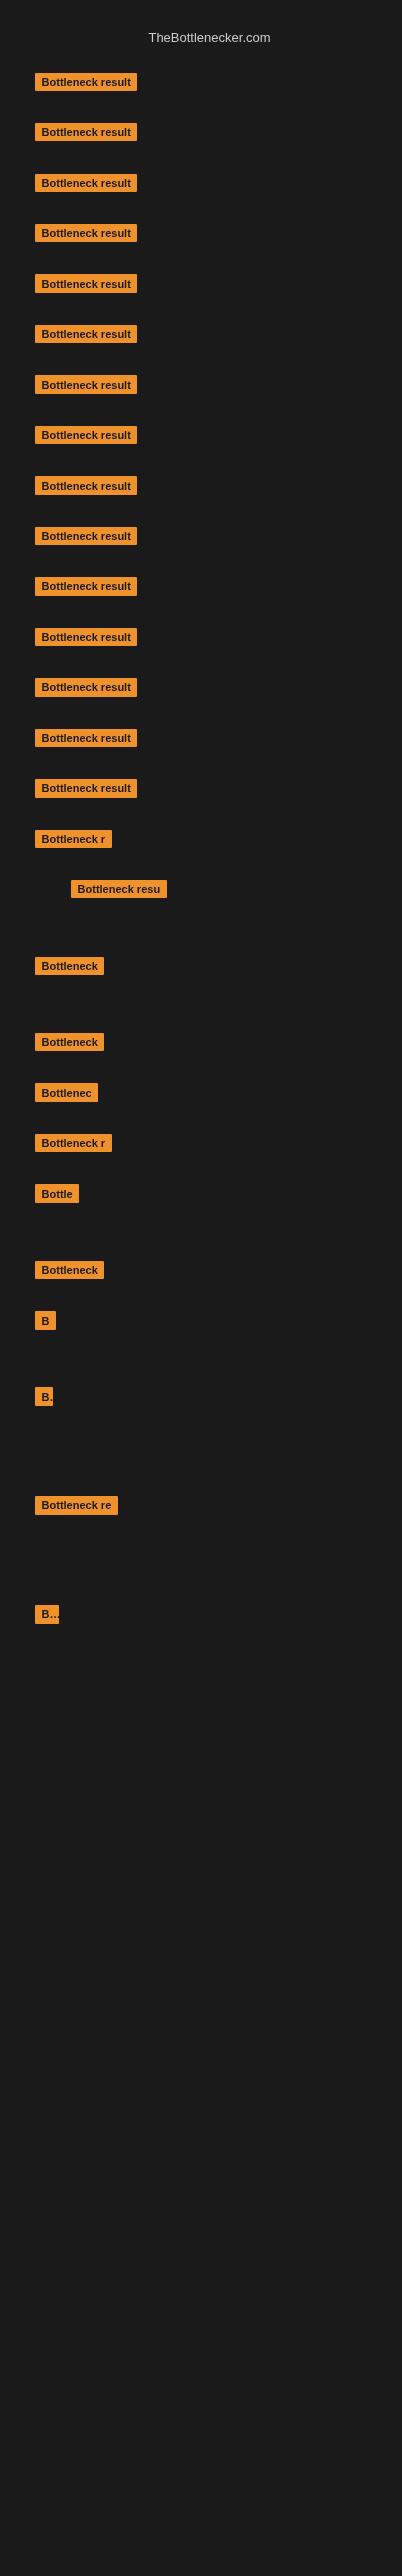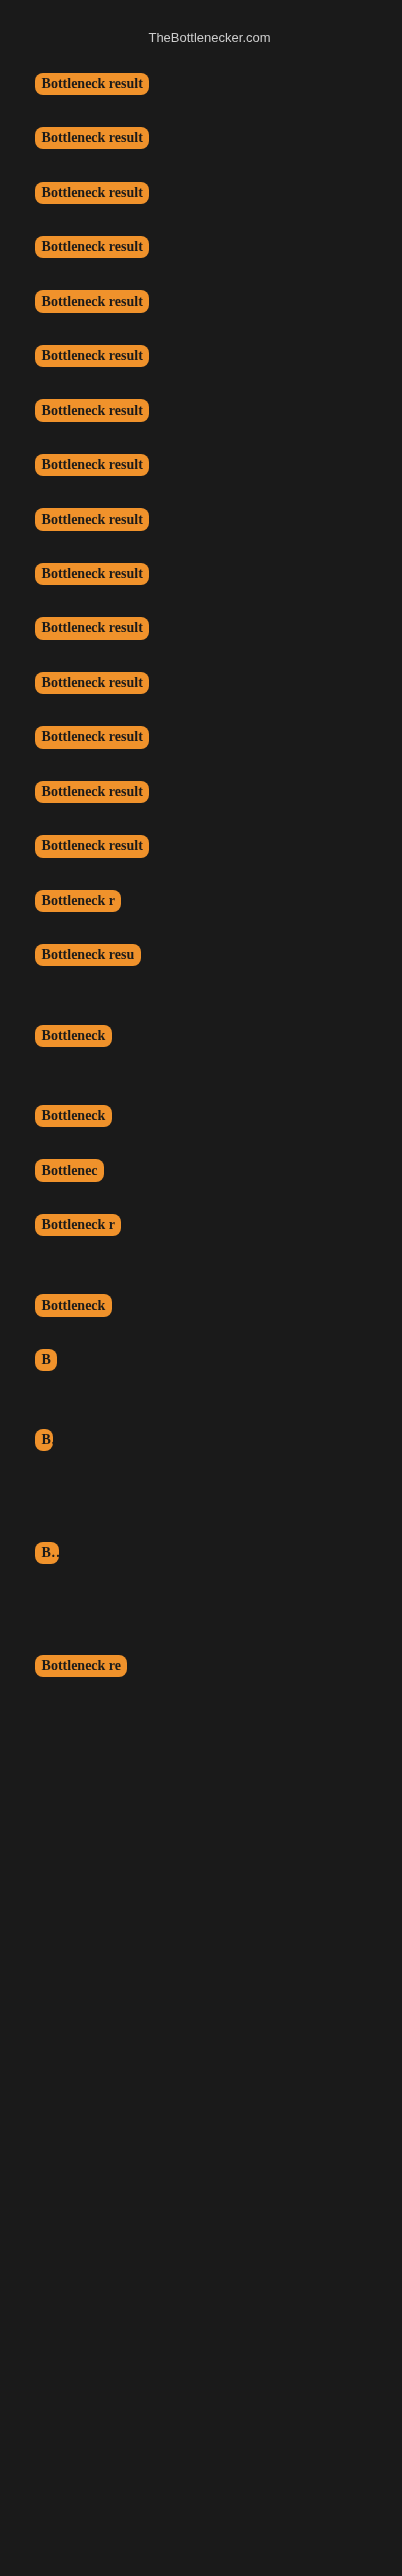--- a/index.html
+++ b/index.html
@@ -26,49 +26,48 @@
 
     .bottleneck-item {
       display: flex;
       align-items: center;
       padding: 4.8px 3.2px;
     }
 
     .bottleneck-badge {
       background-color: #f0922b;
       color: #1a1a1a;
-      font-size: 14px;
+      font-size: 11px;
       font-weight: bold;
       padding: 3.2px 6.4px;
-      border-radius: 8px;
+      border-radius: 1px;
       white-space: nowrap;
       overflow: hidden;
       text-overflow: ellipsis;
       display: inline-block;
-      font-family: Liberation Serif, serif;
     }
 
     
     .row-1 { margin-top: 8px; }
     .row-2 { margin-top: 22.5px; }
     .row-3 { margin-top: 22.5px; }
     .row-4 { margin-top: 22.5px; }
     .row-5 { margin-top: 22.5px; }
     .row-6 { margin-top: 22.5px; }
     .row-7 { margin-top: 22.5px; }
     .row-8 { margin-top: 22.5px; }
     .row-9 { margin-top: 22.5px; }
     .row-10 { margin-top: 22.5px; }
     .row-11 { margin-top: 22.5px; }
     .row-12 { margin-top: 22.5px; }
     .row-13 { margin-top: 22.5px; }
     .row-14 { margin-top: 22.5px; }
     .row-15 { margin-top: 22.5px; }
     .row-16 { margin-top: 22.5px; }
-    .row-17 { margin-top: 22.5px; }
+    .row-17 { margin-top: 22.5px; margin-left: 36px; }
     .row-18 { margin-top: 22.5px; }
     .row-19 { margin-top: 22.5px; }
     .row-20 { margin-top: 22.5px; }
     .row-21 { margin-top: 22.5px; }
     .row-22 { margin-top: 22.5px; }
     .row-23 { margin-top: 22.5px; }
     .row-24 { margin-top: 22.5px; }
     .row-25 { margin-top: 22.5px; }
     .row-26 { margin-top: 48px; }
     .row-27 { margin-top: 81px; }
@@ -150,30 +149,33 @@
       </div>
       <div class="bottleneck-item row-20">
         <span class="bottleneck-badge w-65">Bottleneck</span>
       </div>
       <div class="bottleneck-item row-21">
         <span class="bottleneck-badge w-60">Bottlenec</span>
       </div>
       <div class="bottleneck-item row-22">
         <span class="bottleneck-badge w-75">Bottleneck r</span>
       </div>
+      <div class="bottleneck-item row-23">
+        <span class="bottleneck-badge w-45">Bottle</span>
+      </div>
       <div class="bottleneck-item row-24">
         <span class="bottleneck-badge w-65">Bottleneck</span>
       </div>
       <div class="bottleneck-item row-25">
         <span class="bottleneck-badge w-20">B</span>
       </div>
       <div class="bottleneck-item row-26">
         <span class="bottleneck-badge w-15">B</span>
       </div>
+      <div class="bottleneck-item row-28">
+        <span class="bottleneck-badge w-80">Bottleneck re</span>
+      </div>
       <div class="bottleneck-item row-27">
         <span class="bottleneck-badge w-20">Bo</span>
-      </div>
-      <div class="bottleneck-item row-28">
-        <span class="bottleneck-badge w-80">Bottleneck re</span>
       </div>
     </div>
 </div>
 
 
 </body></html>

